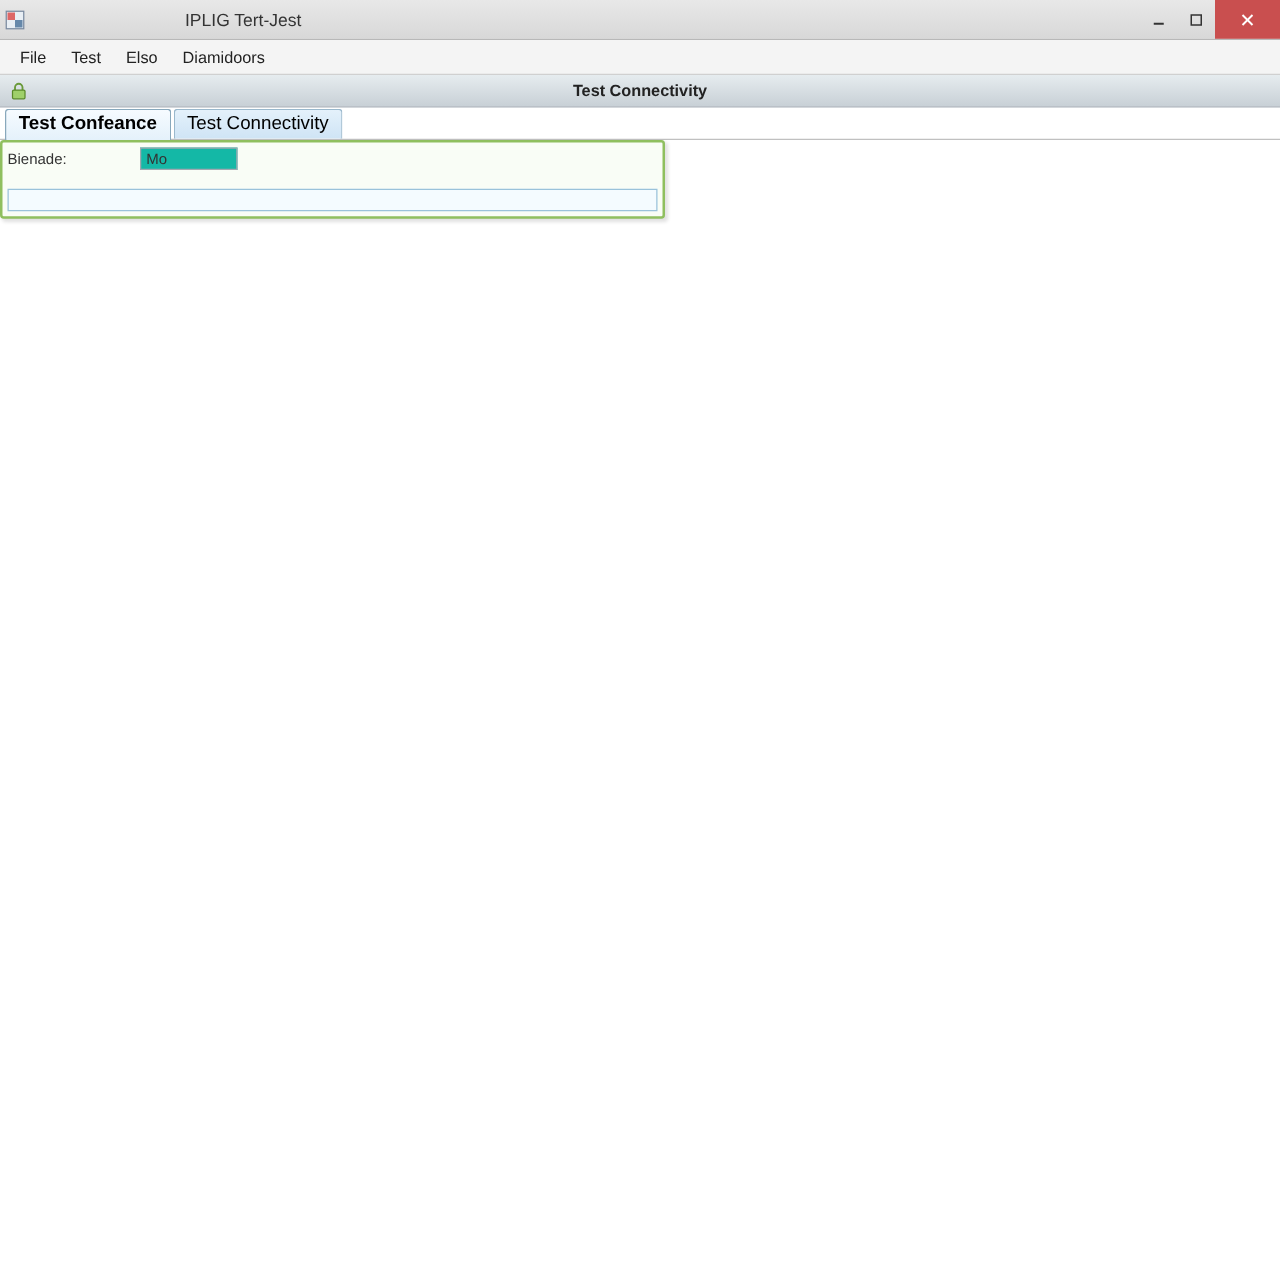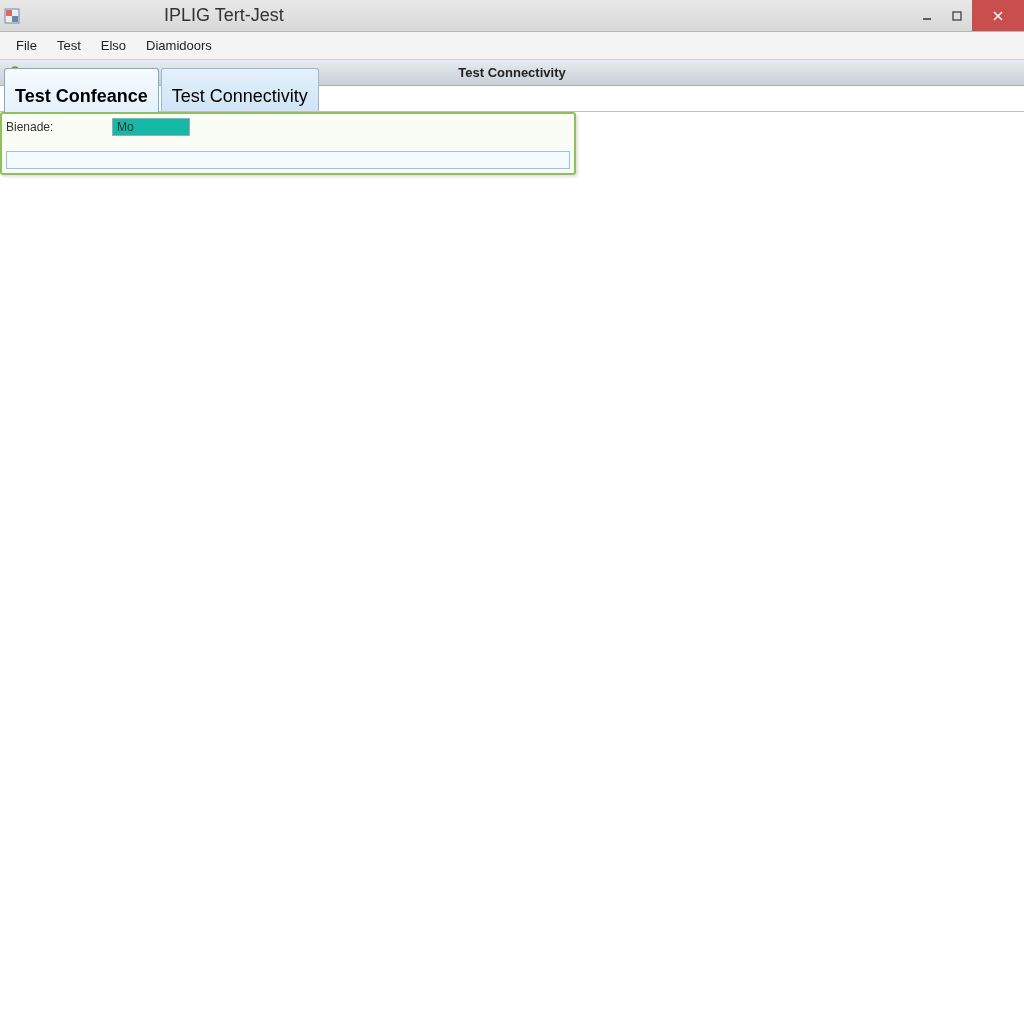--- a/index.html
+++ b/index.html
@@ -26,22 +26,22 @@
       width: 16px;
       height: 16px;
       margin-left: 4px;
       display: inline-flex;
       align-items: center;
       justify-content: center;
     }
     .app-icon svg { display: block; }
     .title-text {
       position: absolute;
-      left: 164px;
-      font-size: 18px;
+      left: 148px;
+      font-size: 14px;
       color: #333;
     }
     .window-controls {
       margin-left: auto;
       display: flex;
       height: 100%;
     }
     .win-btn {
       width: 30px;
       height: 100%;
@@ -103,22 +103,22 @@
       display: flex;
       align-items: flex-end;
       padding-left: 4px;
       background: #ffffff;
       height: 26px;
       border-bottom: 1px solid #c0c0c0;
     }
     .tab {
       border: 1px solid #9ab8cc;
       border-bottom: none;
-      padding: 17px 10px 4px 10px;
-      font-size: 18px;
+      padding: 2px 10px 4px 10px;
+      font-size: 15px;
       background: linear-gradient(to bottom, #e4f1fb, #cfe4f5);
       border-top-left-radius: 3px;
       border-top-right-radius: 3px;
       margin-right: 2px;
       cursor: default;
       position: relative;
     }
     .tab.active {
       font-weight: bold;
       background: linear-gradient(to bottom, #f6fbff, #e4f1fb);
@@ -126,21 +126,21 @@
       z-index: 2;
       margin-bottom: -1px;
       padding-bottom: 5px;
     }
 
     .content-area {
       padding: 0;
     }
 
     .panel {
-      width: 576px;
+      width: 532px;
       margin: 0;
       border: 2px solid #8fbf5f;
       border-radius: 3px;
       background: #f9fdf6;
       box-shadow: 2px 2px 3px rgba(0,0,0,0.12);
       padding: 4px;
       display: flex;
       flex-direction: column;
       gap: 15px;
     }

